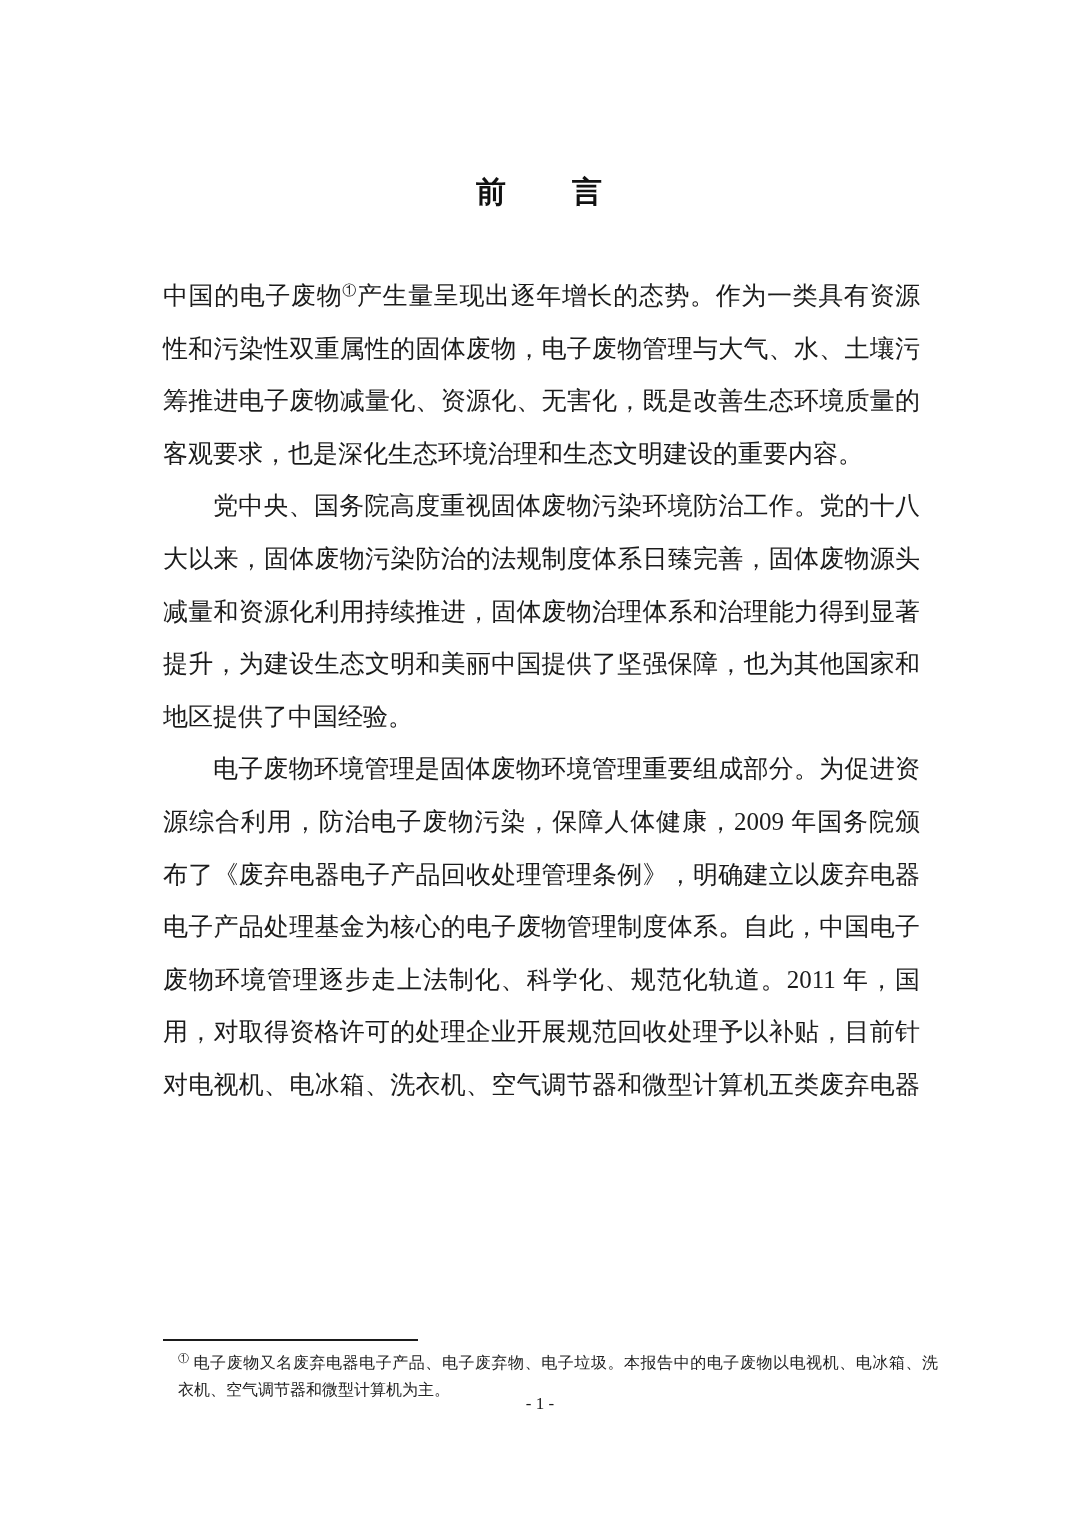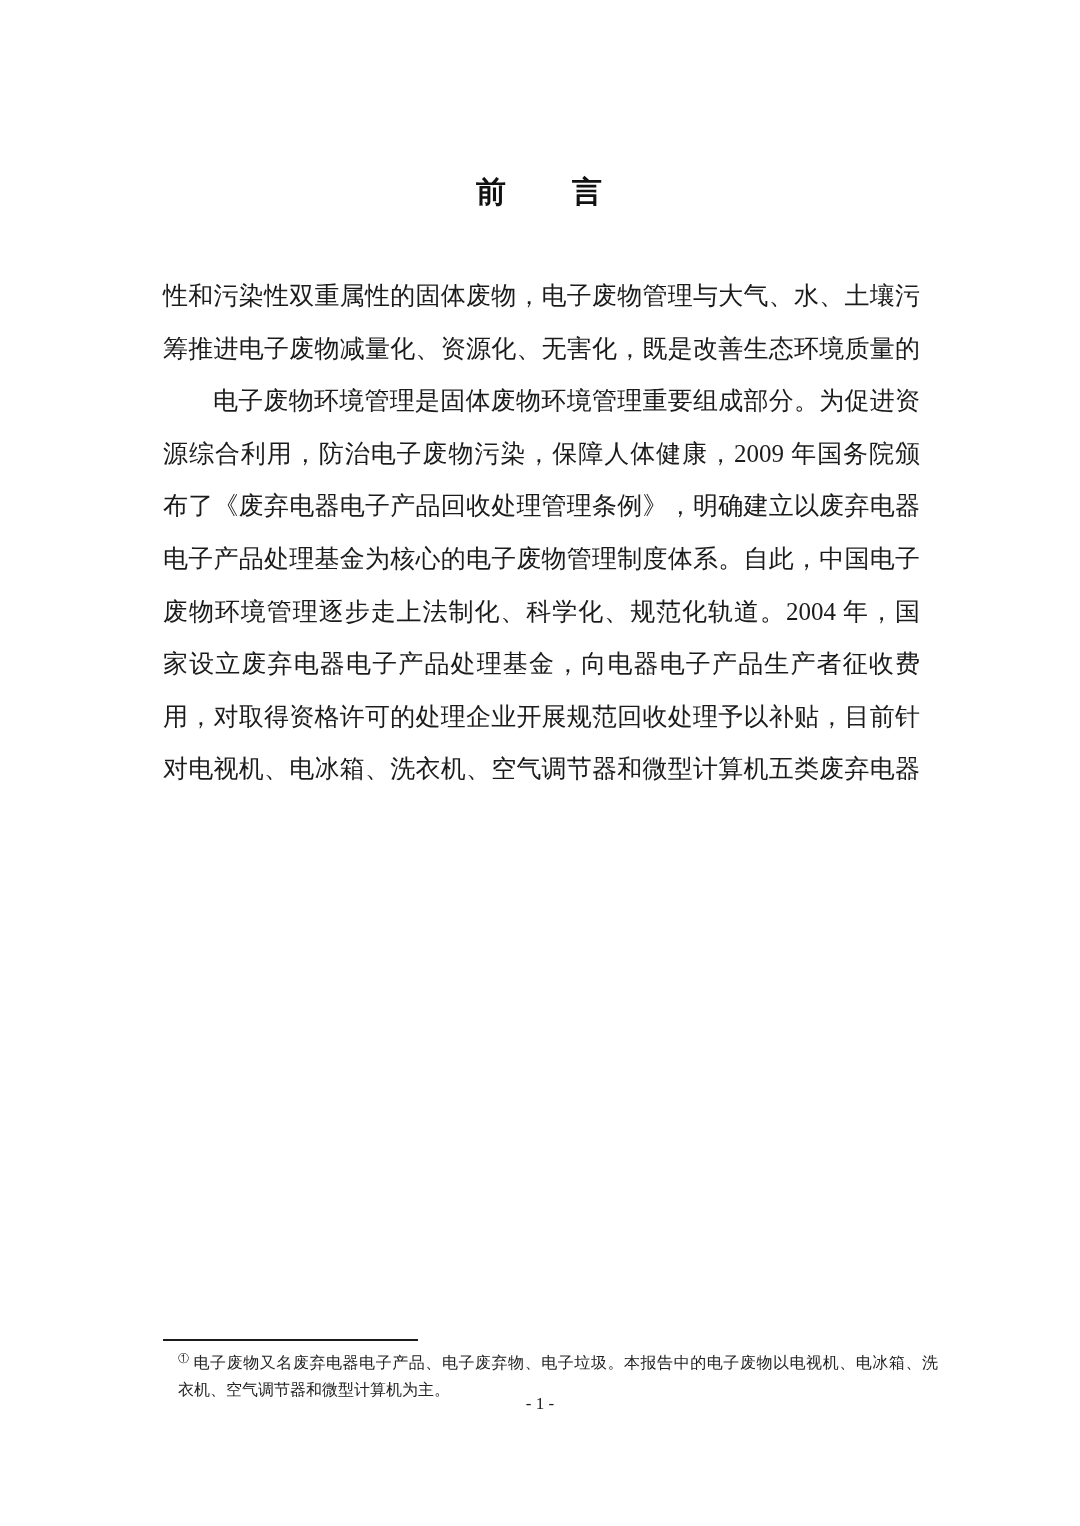--- a/index.html
+++ b/index.html
@@ -100,32 +100,42 @@
 </head>
 <body>
 
 <div class="page">
 
   <div class="doc-title">前　　言</div>
 
   <div class="body-text">
 
     <div>
+      <div class="line just">
+        <span>中国的电子废物</span><span class="fnref">①</span><span>产生量呈现出逐年增长的态势。作为一类具有资源</span>
+      </div>
       <div class="line just">性和污染性双重属性的固体废物，电子废物管理与大气、水、土壤污</div>
       <div class="line just">筹推进电子废物减量化、资源化、无害化，既是改善生态环境质量的</div>
+      <div class="line">客观要求，也是深化生态环境治理和生态文明建设的重要内容。</div>
     </div>
 
+    <div>
+      <div class="line just indent">党中央、国务院高度重视固体废物污染环境防治工作。党的十八</div>
+      <div class="line just">大以来，固体废物污染防治的法规制度体系日臻完善，固体废物源头</div>
+      <div class="line just">减量和资源化利用持续推进，固体废物治理体系和治理能力得到显著</div>
+      <div class="line just">提升，为建设生态文明和美丽中国提供了坚强保障，也为其他国家和</div>
+      <div class="line">地区提供了中国经验。</div>
+    </div>
 
     <div>
       <div class="line just indent">电子废物环境管理是固体废物环境管理重要组成部分。为促进资</div>
       <div class="line just">源综合利用，防治电子废物污染，保障人体健康，2009 年国务院颁</div>
       <div class="line just">布了《废弃电器电子产品回收处理管理条例》，明确建立以废弃电器</div>
       <div class="line just">电子产品处理基金为核心的电子废物管理制度体系。自此，中国电子</div>
-      <div class="line just">废物环境管理逐步走上法制化、科学化、规范化轨道。2004 年，国</div>
-      <div class="line just">家设立废弃电器电子产品处理基金，向电器电子产品生产者征收费</div>
+      <div class="line just">废物环境管理逐步走上法制化、科学化、规范化轨道。2011 年，国</div>
       <div class="line just">用，对取得资格许可的处理企业开展规范回收处理予以补贴，目前针</div>
       <div class="line just">对电视机、电冰箱、洗衣机、空气调节器和微型计算机五类废弃电器</div>
     </div>
 
   </div>
 
   <div class="footnote-divider"></div>
 
   <div class="footnote">
     <div class="fn-line fn-just">

